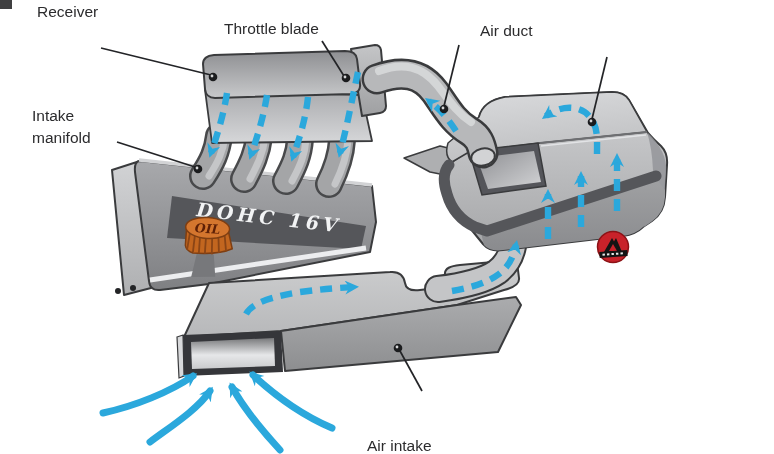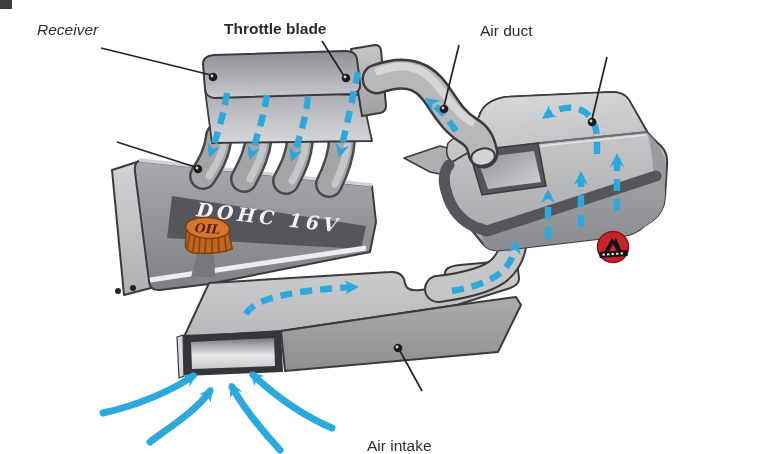--- a/index.html
+++ b/index.html
@@ -236,18 +236,19 @@
   <g fill="#E8E9EA" opacity="0.9">
     <circle cx="212" cy="76" r="1.4"></circle>
         <circle cx="197" cy="168" r="1.4"></circle>
         <circle cx="345" cy="77" r="1.4"></circle>
     <circle cx="443" cy="108" r="1.4"></circle>
         <circle cx="591" cy="121" r="1.4"></circle>
         <circle cx="397" cy="347" r="1.4"></circle>
   </g>
 </svg>
 
-<div class="callout nowrap" style="left:37px; top:19px;font-style:italic;">Receiver</div>
-<div class="callout nowrap" style="left:224px; top:18px;font-weight:bold;">Throttle blade</div>
+<div class="callout nowrap" style="left:37px; top:1px;">Receiver</div>
+<div class="callout" style="left:32px; top:105px; width:86px;">Intake manifold</div>
+<div class="callout nowrap" style="left:224px; top:18px;">Throttle blade</div>
 <div class="callout nowrap" style="left:437px; top:20px;margin-left:43px;">Air duct</div>
 <div class="callout nowrap" style="left:367px; top:391px;margin-top:44px;">Air intake</div>
 
 </div>
 
 </body></html>

